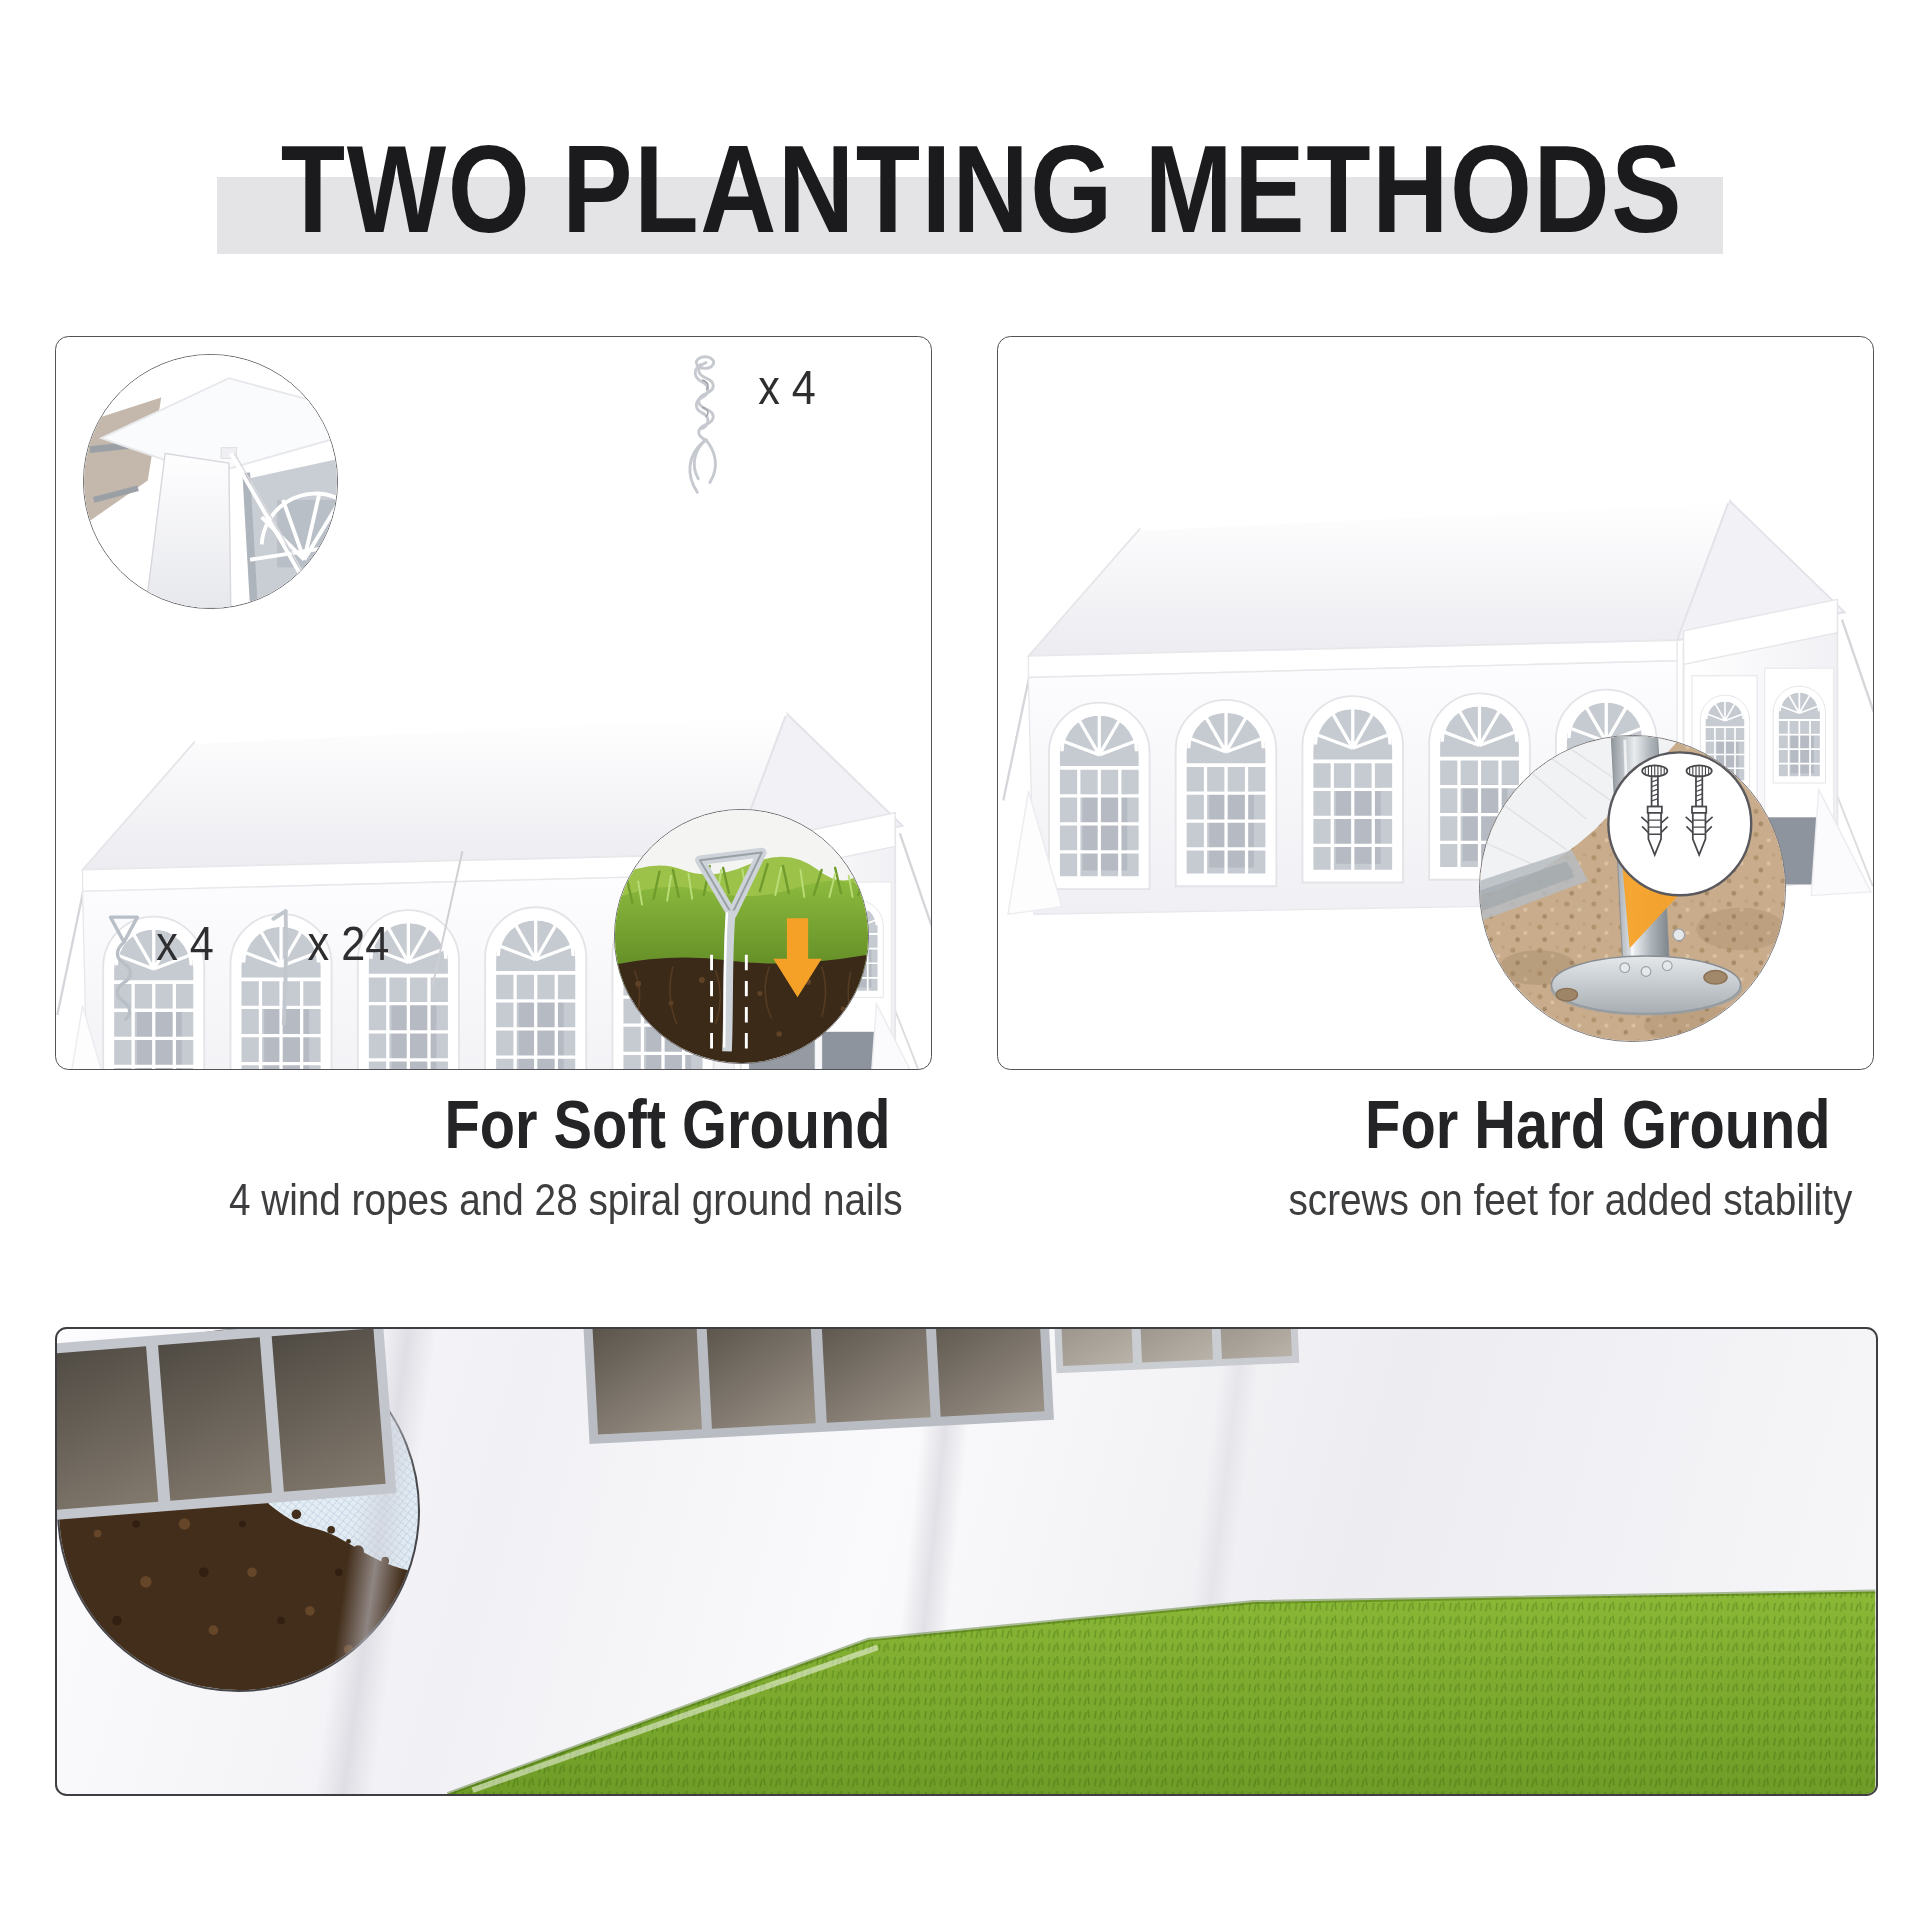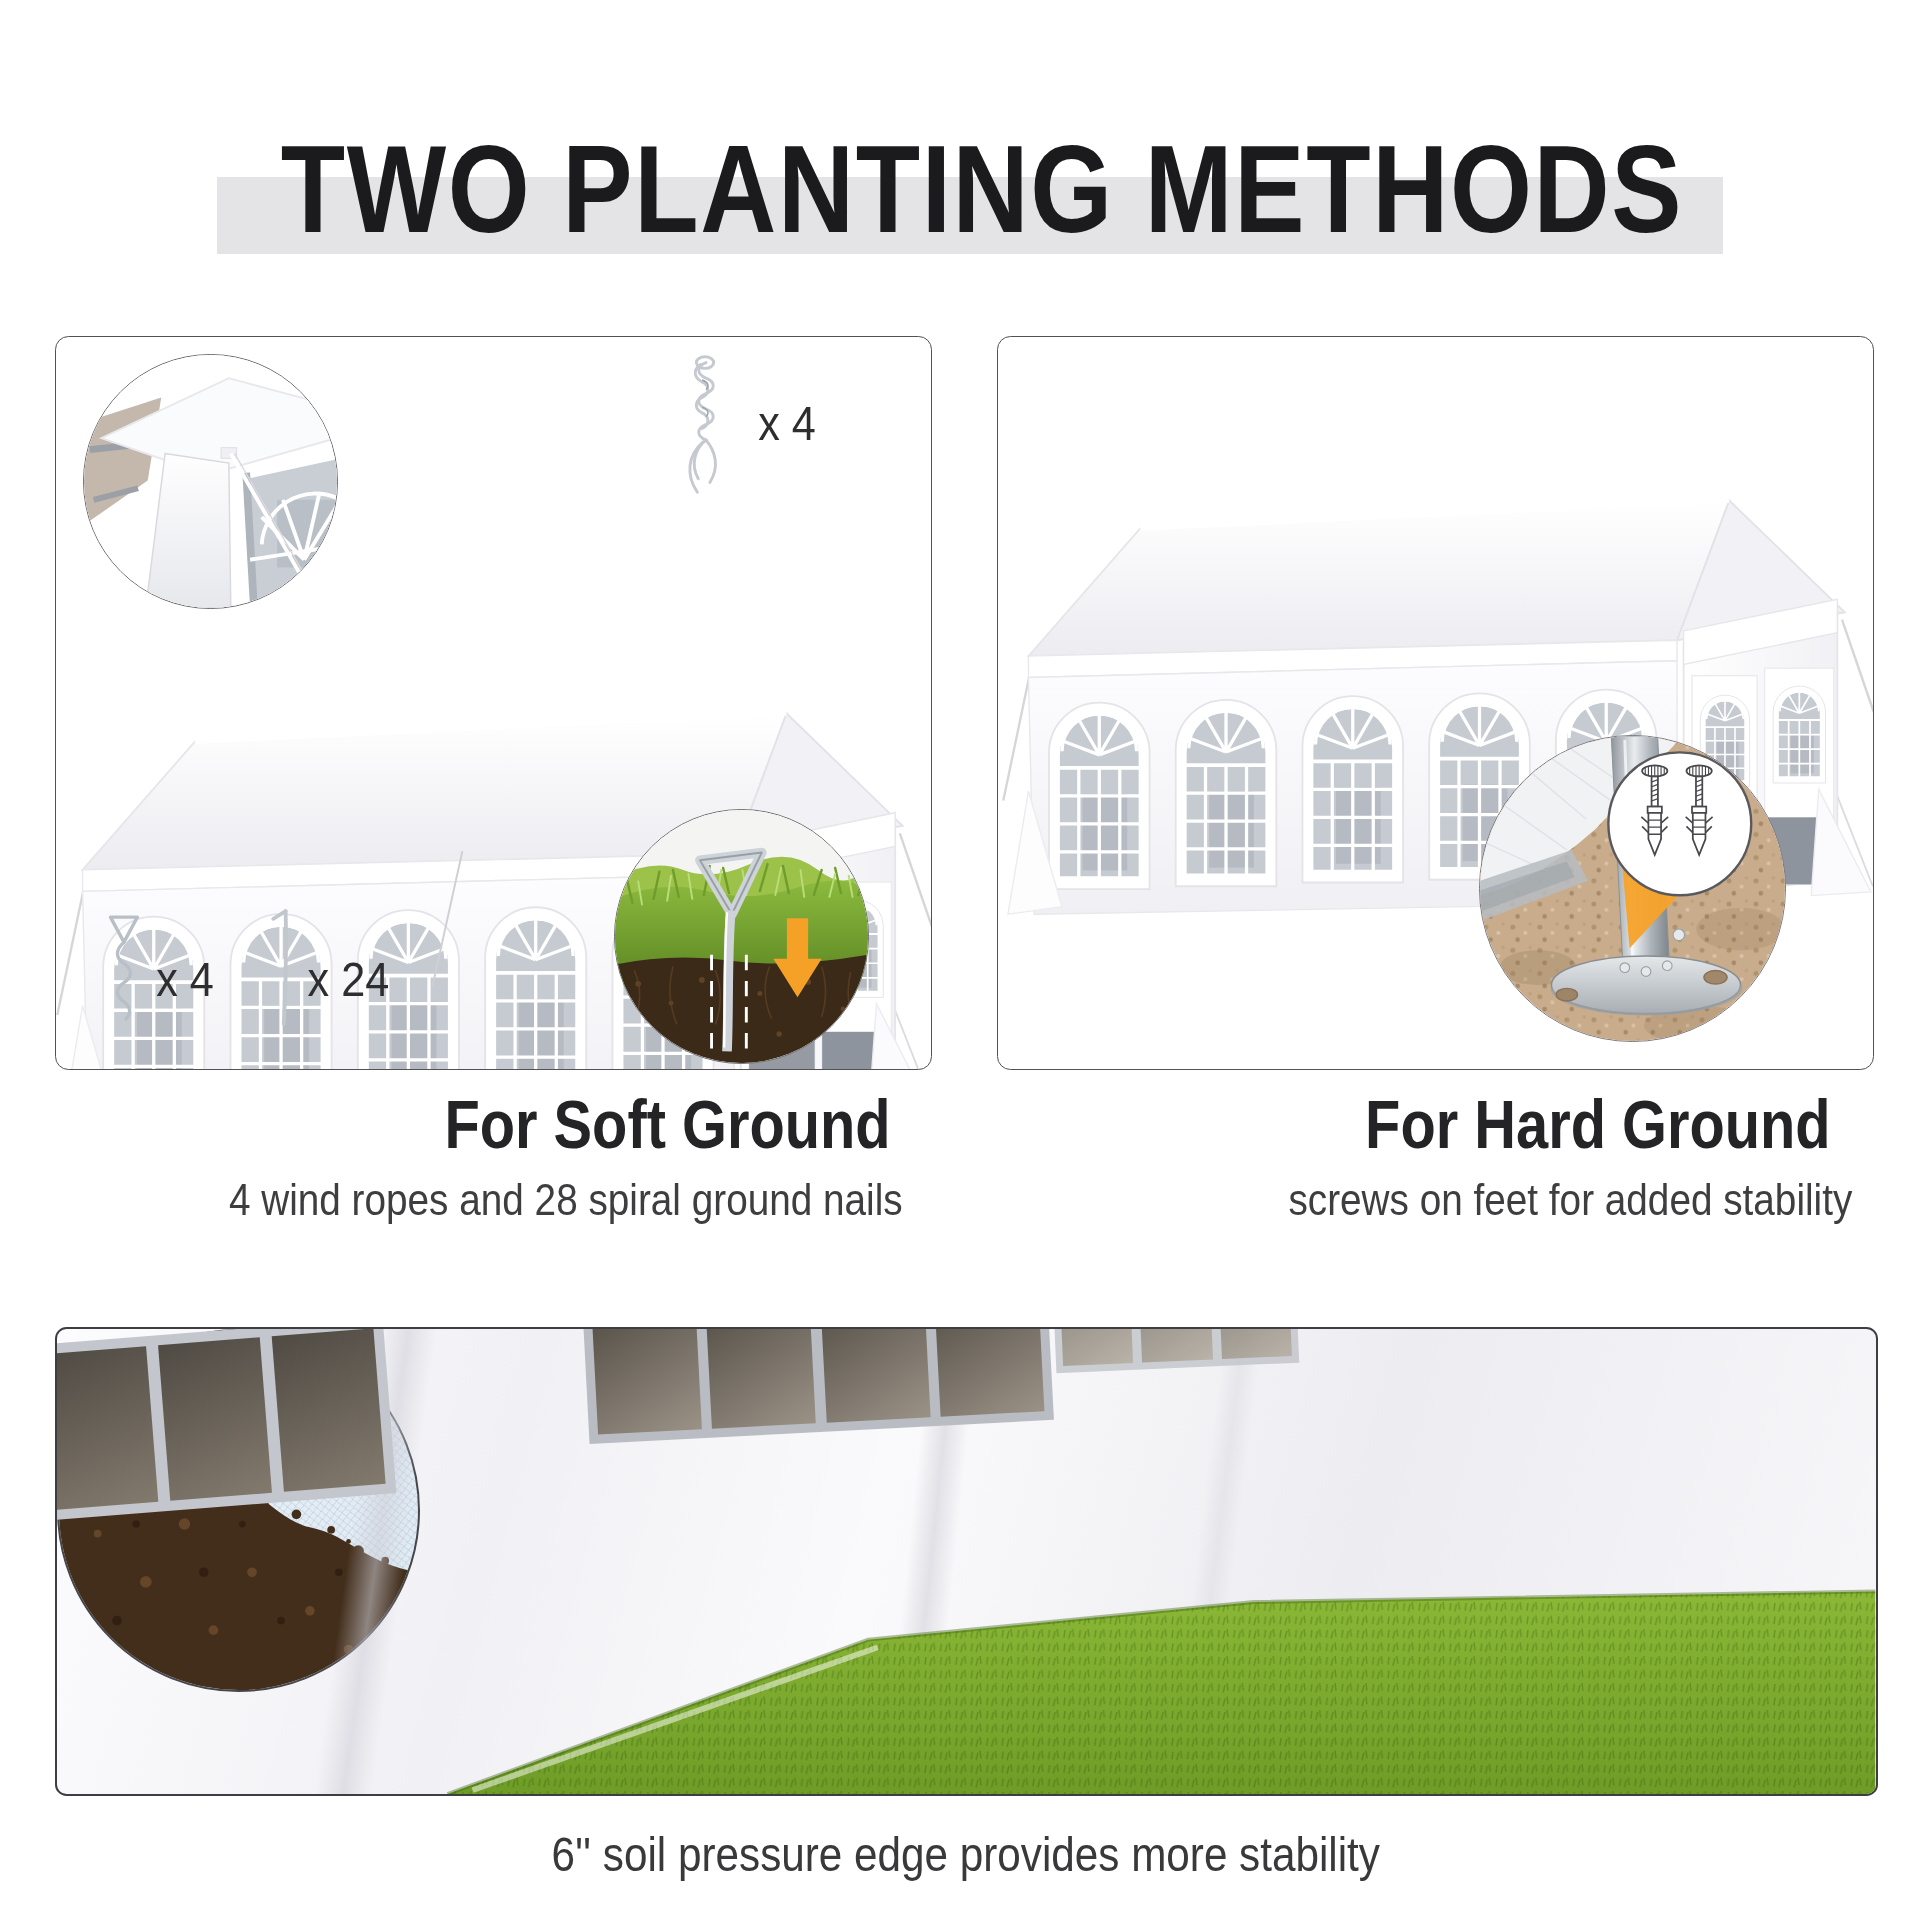--- a/index.html
+++ b/index.html
@@ -18,21 +18,21 @@
   .panel{width:875px;height:732px;border:1.9px solid #515156;border-radius:13.5px;background:#fff;overflow:hidden;}
   .panel-left{left:55px;top:336px;}
   .panel-right{left:997px;top:336px;}
 
   .tent-svg{position:absolute;}
   .inset-circle{position:absolute;border-radius:50%;overflow:hidden;background:#fff;}
   .detail-circle{left:27px;top:17.4px;width:253px;height:253px;border:1.9px solid #6a6a6e;}
   .grass-circle{left:558px;top:472px;width:253px;height:253px;border:1.9px solid #6e6e72;}
   .ground-circle{left:481px;top:398px;width:305px;height:305px;border:1.9px solid #77777c;}
 
-  .count-label{position:absolute;font-size:48px;color:#2e2e30;font-weight:400;margin-top:36px;}
+  .count-label{position:absolute;font-size:48px;color:#2e2e30;font-weight:400;}
   .count-label .cond{transform:scaleX(.9);}
 
   
   .ground-heading{width:875px;text-align:right;font-size:68px;font-weight:700;color:#242426;top:1085px;}
   .ground-desc{width:913px;text-align:right;font-size:44px;color:#3e3e40;line-height:56px;top:1172px;font-weight:400;}
   .heading-soft{left:55px;} .desc-soft{left:36px;}
   .heading-hard{left:997px;} .desc-hard{left:978px;}
   .ground-desc .cond{transform:scaleX(.88);}
   .ground-heading .cond{transform:scaleX(.85);}
 
@@ -376,16 +376,15 @@
             <circle cx="150" cy="250" r="5"></circle>
             <circle cx="230" cy="300" r="4"></circle>
           <circle cx="60" cy="300" r="5"></circle>
             <circle cx="290" cy="250" r="4"></circle>
             <circle cx="190" cy="200" r="3.5"></circle>
         </g>
       </svg>
     </div>
   </figure>
 
-  <div class="abs footer-caption"><span class="cond">6'' soil pressure edge provides more stability</span></div>
 
 </div>
 
 
 </body></html>

